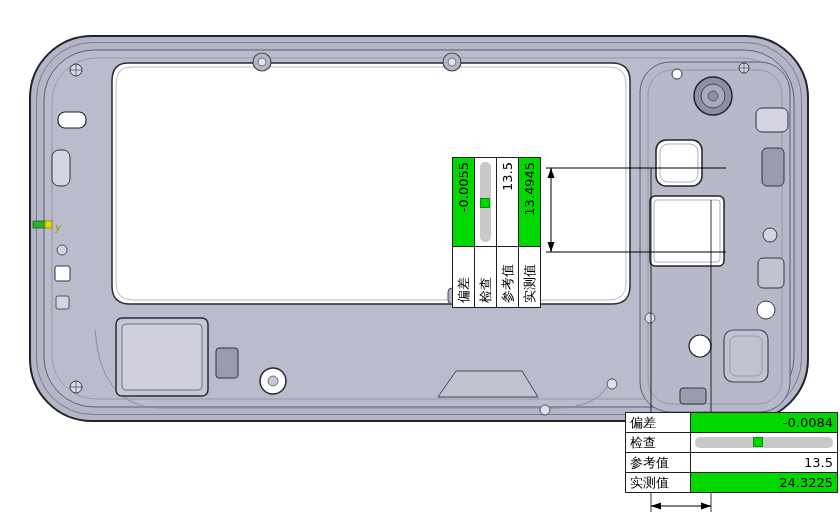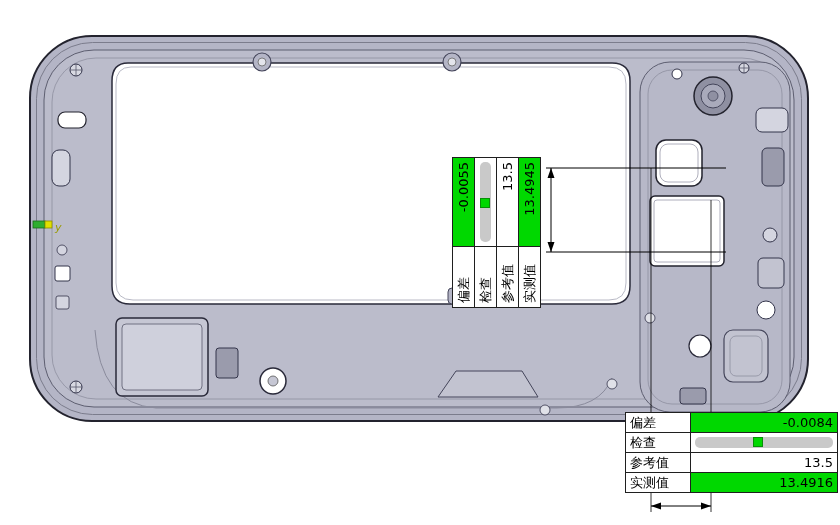--- a/index.html
+++ b/index.html
@@ -200,18 +200,18 @@
             <div class="marker"></div>
           </div>
         </td>
       </tr>
       <tr>
         <td class="lab">参考值</td>
         <td class="val">13.5</td>
       </tr>
       <tr>
         <td class="lab">实测值</td>
-        <td class="val green">13.4916</td>
+        <td class="val green">24.3225</td>
       </tr>
     </tbody>
       </table>
   </div>
 </div>
 
 </body></html>

